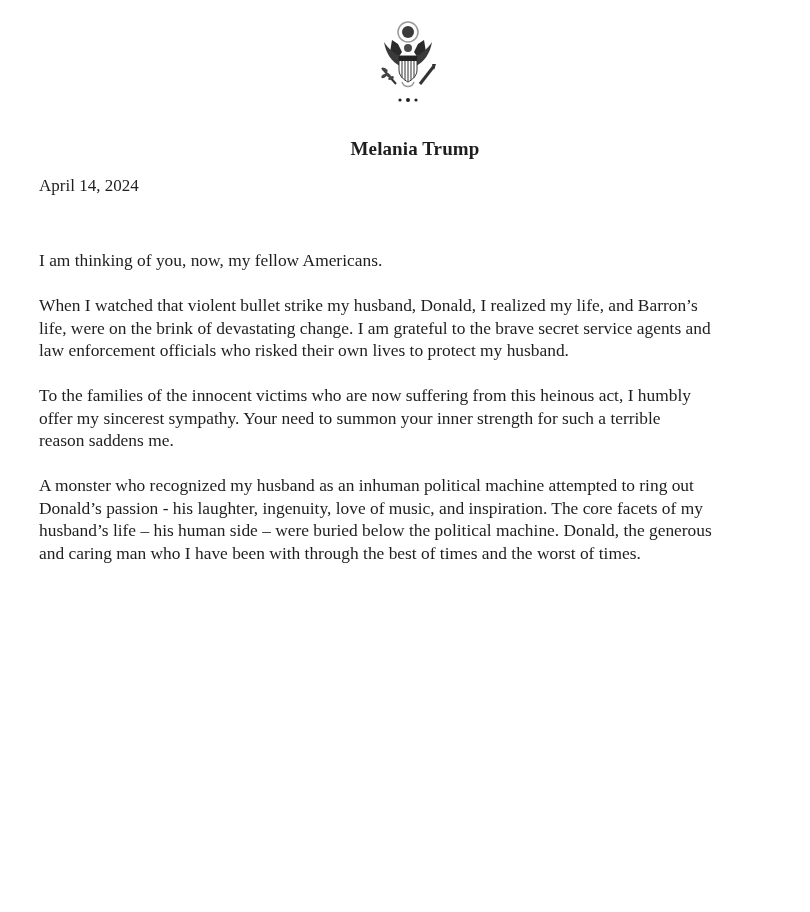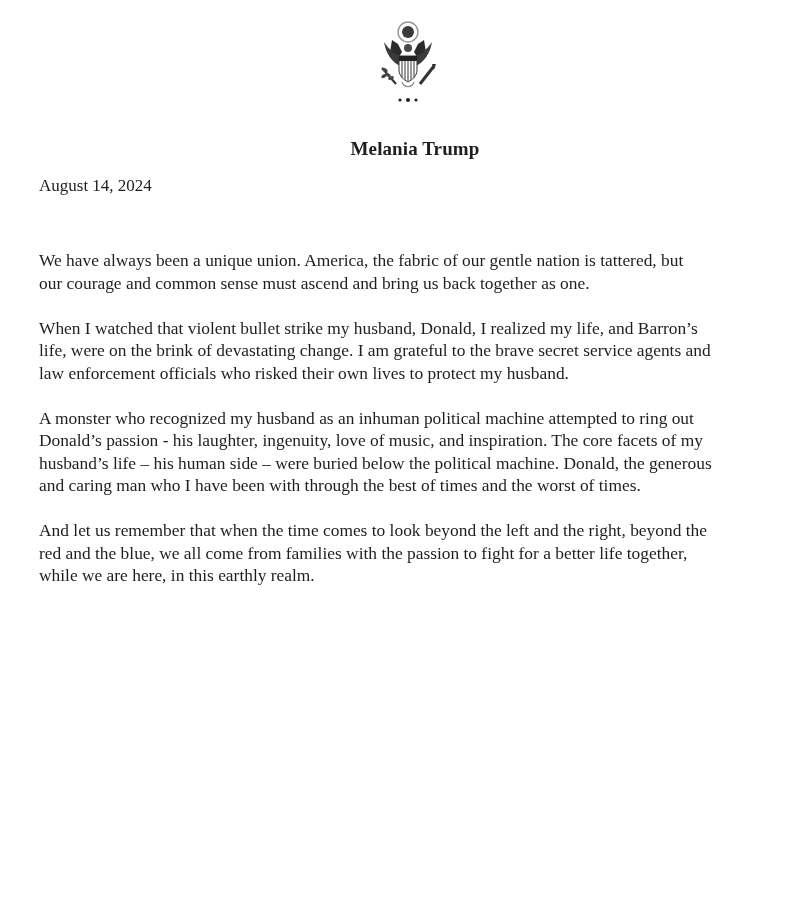--- a/index.html
+++ b/index.html
@@ -96,30 +96,29 @@
       <path d="M24 64 C 26 70, 34 70, 36 64" fill="none" stroke="#999" stroke-width="1.5"></path>
 
       <circle cx="22" cy="82" r="1.6" fill="#222"></circle>
       <circle cx="30" cy="82" r="2" fill="#222"></circle>
       <circle cx="38" cy="82" r="1.6" fill="#222"></circle>
     </svg>
   </div>
 
   <div class="title">Melania Trump</div>
 
-  <div class="date">August 14, 2024</div>
+  <div class="date">April 14, 2024</div>
 
   <div class="body">
-    <p class="para">We have always been a unique union.  America, the fabric of our gentle nation is tattered, but
-our courage and common sense must ascend and bring us back together as one.</p>
+    <p class="para">I am thinking of you, now, my fellow Americans.</p>
     <p class="para">When I watched that violent bullet strike my husband, Donald, I realized my life, and Barron’s
 life, were on the brink of devastating change.  I am grateful to the brave secret service agents and
 law enforcement officials who risked their own lives to protect my husband.</p>
+    <p class="para">To the families of the innocent victims who are now suffering from this heinous act, I humbly
+offer my sincerest sympathy.  Your need to summon your inner strength for such a terrible
+reason saddens me.</p>
     <p class="para">A monster who recognized my husband as an inhuman political machine attempted to ring out
 Donald’s passion - his laughter, ingenuity, love of music, and inspiration.  The core facets of my
 husband’s life – his human side – were buried below the political machine.  Donald, the generous
 and caring man who I have been with through the best of times and the worst of times.</p>
-    <p class="para">And let us remember that when the time comes to look beyond the left and the right, beyond the
-red and the blue, we all come from families with the passion to fight for a better life together,
-while we are here, in this earthly realm.</p>
   </div>
 
 </div>
 
 </body></html>

